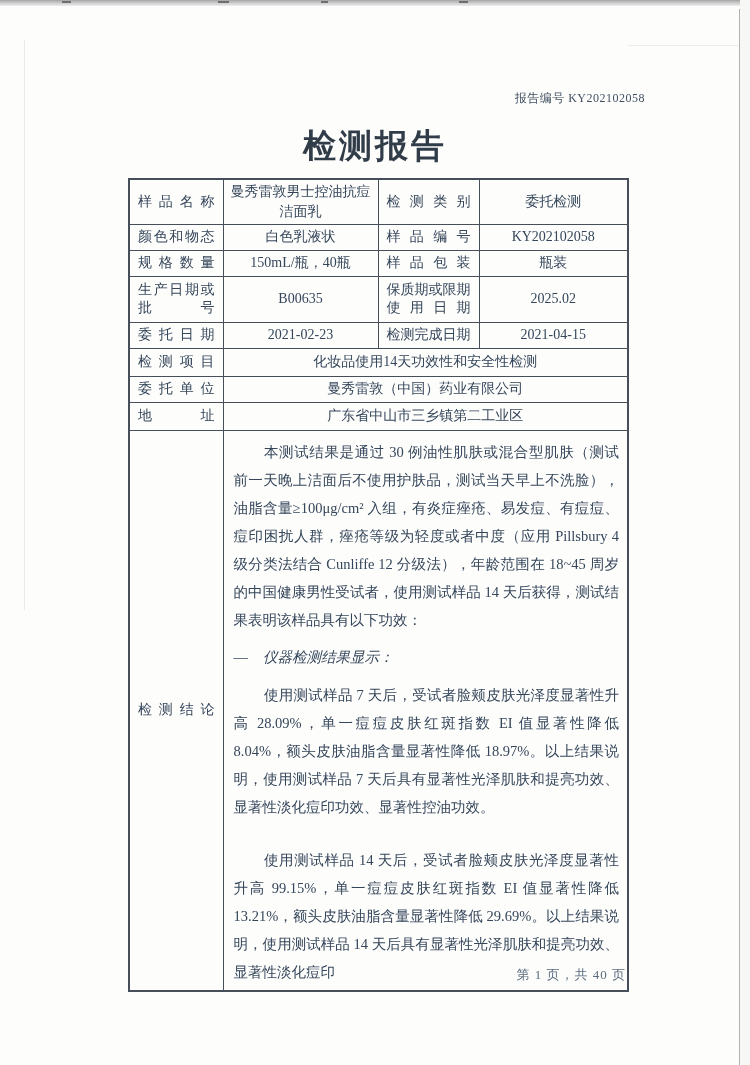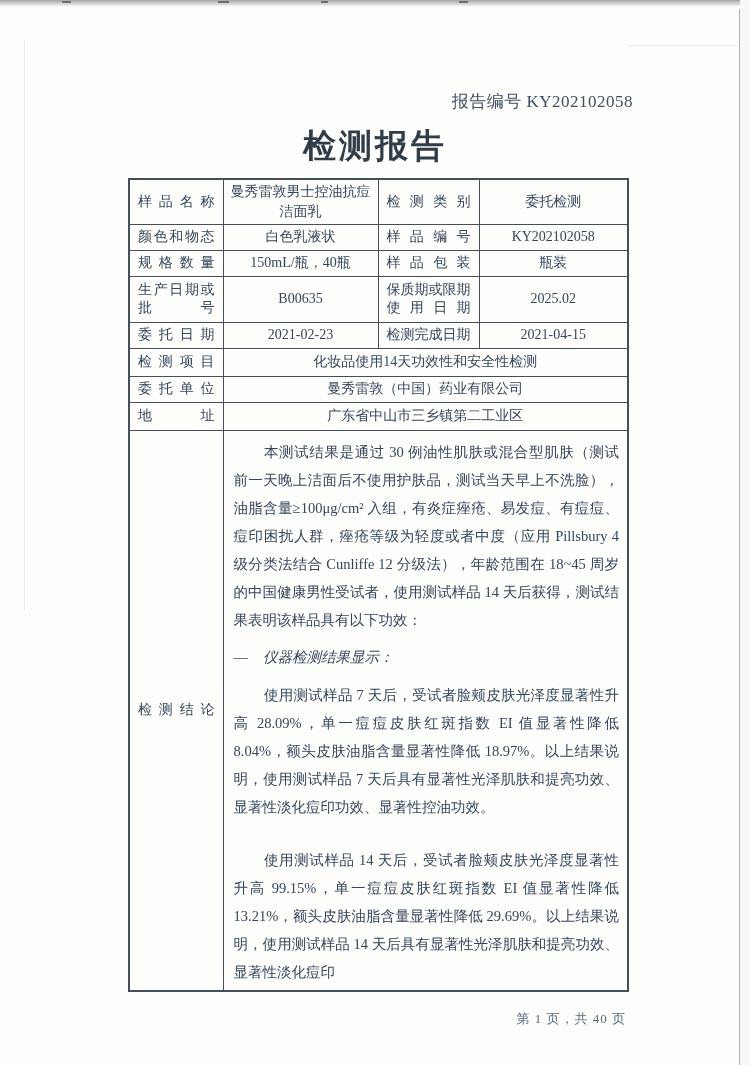--- a/index.html
+++ b/index.html
@@ -13,21 +13,21 @@
   .scan-top{position:absolute;top:0;left:0;right:0;height:6px;
     background:linear-gradient(180deg,#a4a4a4 0%,#c9c9c9 45%,#efefee 100%);}
   .scan-top-mark{position:absolute;top:1px;height:2px;background:#6e6e6e;}
   .m1{left:62px;width:9px}.m2{left:218px;width:11px}.m3{left:321px;width:7px}.m4{left:459px;width:9px}
   .scan-right-strip{position:absolute;top:0;bottom:0;left:740px;right:0;background:#f7f7f6;}
   .scan-right-line{position:absolute;top:9px;bottom:0;left:739px;width:1px;background:#b1b1b1;}
   .scan-hline{position:absolute;left:628px;top:45px;width:110px;height:1px;background:#ececeb;}
   .scan-crease{position:absolute;left:24px;top:40px;height:570px;width:1px;background:#eaeae9;}
 
   
-  .report-no{position:absolute;top:90px;right:117px;font-size:17px;color:#415061;letter-spacing:.5px;}
+  .report-no{position:absolute;top:90px;right:105px;font-size:12px;color:#415061;letter-spacing:.5px;}
   .title{position:absolute;top:124px;left:0;width:750px;margin:0;text-align:center;
     font-size:33px;font-weight:bold;color:#313c49;letter-spacing:3px;}
 
   
   table.report{position:absolute;left:128px;top:178px;width:499px;
     border-collapse:collapse;table-layout:fixed;border:2.5px solid #454e59;}
   col.c1{width:94px}col.c2{width:155px}col.c3{width:101px}col.c4{width:149px}
   td{border:1.5px solid #454e59;font-size:14px;color:#35465a;padding:0;vertical-align:middle;}
   .lbl{text-align:justify;text-align-last:justify;padding:0 8px;}
   .lbl-line{display:block;text-align:justify;text-align-last:justify;}
@@ -38,21 +38,21 @@
 
   
   td.conc{vertical-align:top;padding:7px 8px 4px 10px;}
   .conc p{margin:0;text-align:justify;line-height:28px;font-size:14.5px;text-indent:2.1em;color:#35465a;}
   .conc p.pb1{margin-bottom:8px;}
   .conc p.bullet{text-indent:0;margin:9px 0 10px 0;}
   .conc p.bullet .btxt{margin-left:15px;font-style:italic;}
   .conc p.pb2{margin-bottom:25px;}
 
   
-  .footer{position:absolute;top:966px;right:124px;font-size:13px;color:#5b6c7e;letter-spacing:1px;margin-top:44px;}
+  .footer{position:absolute;top:966px;right:124px;font-size:13px;color:#5b6c7e;letter-spacing:1px;}
 </style>
 </head>
 <body>
 
 <div>
 
   <div class="scan-top">
     <div class="scan-top-mark m1"></div>
     <div class="scan-top-mark m2"></div>
     <div class="scan-top-mark m3"></div>

